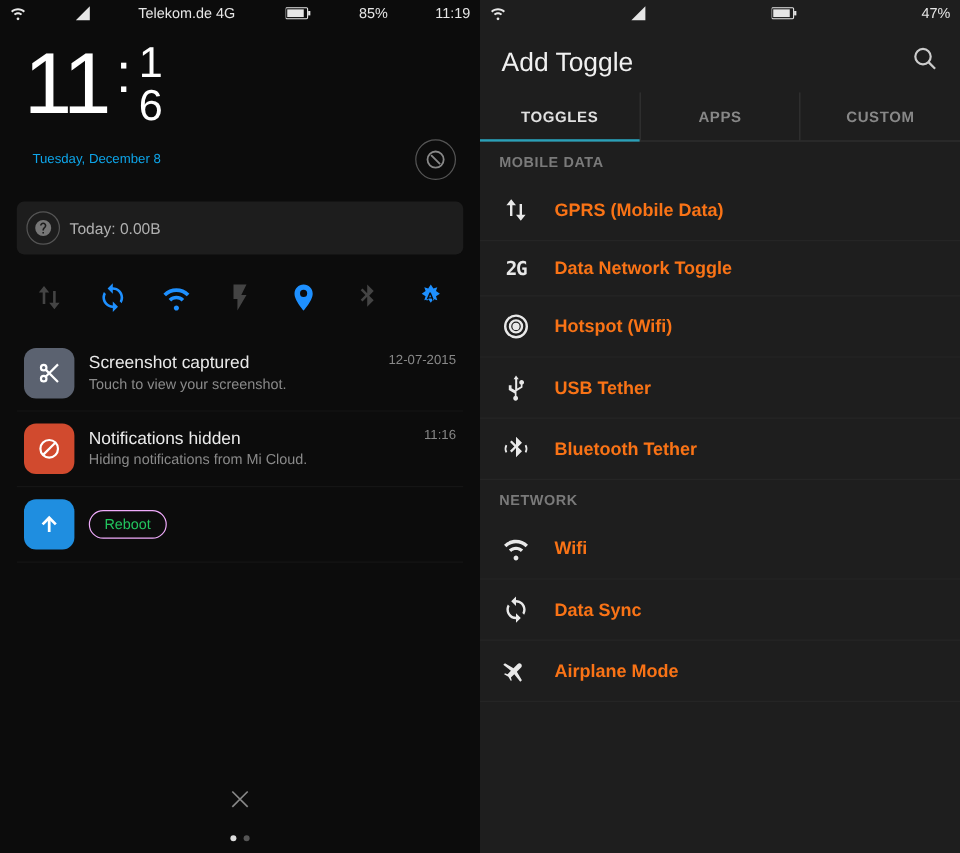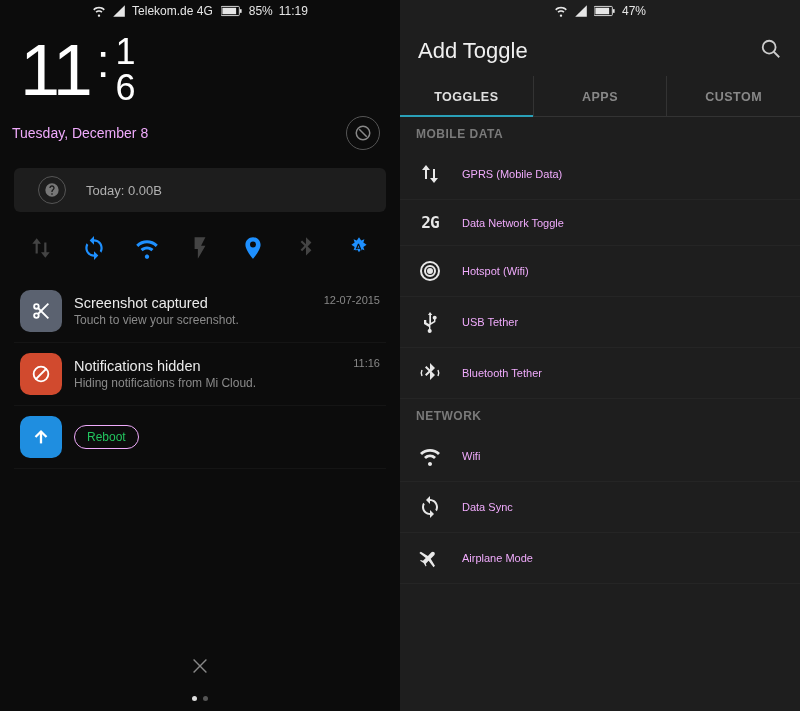--- a/index.html
+++ b/index.html
@@ -14,21 +14,21 @@
   }
   .pane { width: 400px; height: 711px; position: relative; }
   .left { background: #0c0c0c; }
   .right { background: #1e1e1e; }
 
   
   .statusbar {
     height: 22px;
     display: flex;
     align-items: center;
-    justify-content: center;
+    justify-content: space-between;
     padding: 0 8px;
     gap: 6px;
     font-size: 12px;
     color: #e6e6e6;
   }
   .statusbar .carrier { margin-right: 2px; }
 
   
   .clock {
     display: flex;
@@ -39,40 +39,40 @@
   }
   .clock .hh { font-size: 72px; line-height: 1; letter-spacing: -2px; }
   .clock .sep { font-size: 46px; line-height: 1.2; }
   .clock .mincol { display: flex; flex-direction: column; line-height: 1; }
   .clock .mincol span { font-size: 36px; }
 
   .dateline {
     display: flex;
     align-items: center;
     justify-content: space-between;
-    padding: 10px 20px 0 12px;
-    font-size: 14px;
-    color: #f0abfc;
+    padding: 10px 20px 0 27px;
+    font-size: 11px;
+    color: #0ea5e9;
   }
   .circle-btn {
     width: 34px; height: 34px;
     border-radius: 50%;
     border: 1px solid #555;
     display: flex; align-items: center; justify-content: center;
     color: #888;
     font-size: 16px;
   }
 
   
   .usage-row {
     margin: 18px 14px 0 14px;
     display: flex;
     align-items: center;
-    gap: 20px;
-    padding: 8px 24px;
+    gap: 8px;
+    padding: 8px 8px;
     background: rgba(80,80,80,0.25);
     border-radius: 6px;
     font-size: 13px;
     color: #b0b0b0;
   }
   .usage-icon {
     width: 28px; height: 28px;
     border-radius: 50%;
     border: 1px solid #555;
     display:flex; align-items:center; justify-content:center;
@@ -177,21 +177,21 @@
   }
   .ritem {
     display:flex;
     align-items:center;
     gap: 18px;
     padding: 13px 16px;
     border-bottom: 1px solid rgba(255,255,255,0.03);
   }
   .ricon { width: 28px; display:flex; justify-content:center; color:#e8e8e8; }
   .ricon svg { width: 24px; height: 24px; }
-  .rlabel { font-size: 11px; color: #f0abfc; }
+  .rlabel { font-size: 15px; color: #f97316; font-weight: bold; }
   .twog { font-weight:700; font-family: monospace; font-size: 16px; letter-spacing: -1px; }
 </style>
 </head>
 <body>
 
 <div class="pane left">
 
   <div class="statusbar">
     <svg width="14" height="14" viewBox="0 0 24 24" fill="currentColor">
         <path d="M12 18c1.1 0 2 .9 2 2s-.9 2-2 2-2-.9-2-2 .9-2 2-2zm-6-5c3.3-3.3 8.7-3.3 12 0l-2 2c-2.2-2.2-5.8-2.2-8 0l-2-2zm-4-4c5.5-5.5 14.5-5.5 20 0l-2 2c-4.4-4.4-11.6-4.4-16 0l-2-2z"></path>

